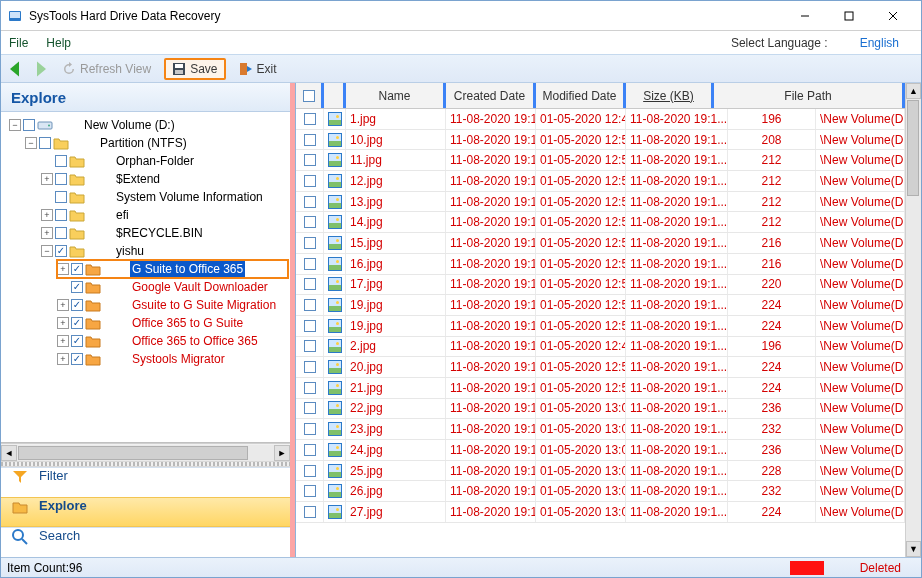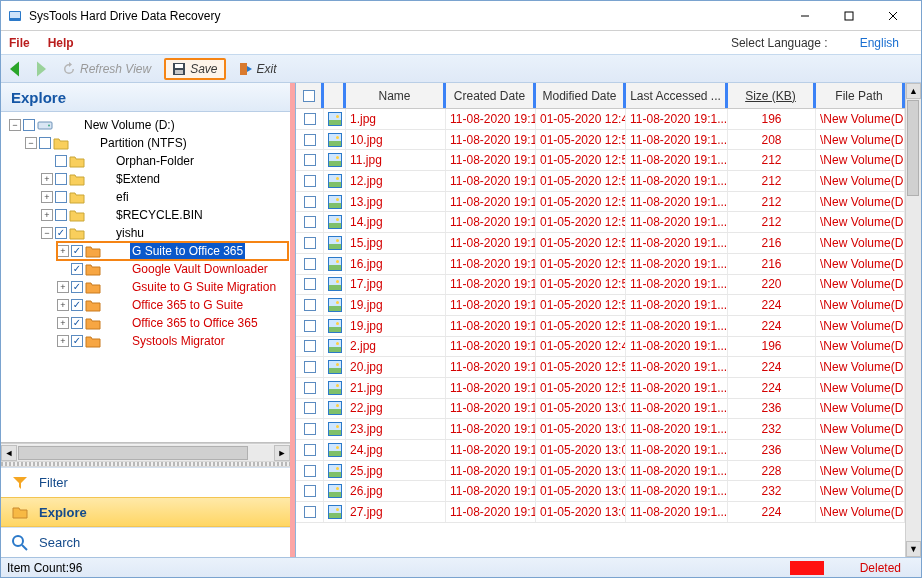--- a/index.html
+++ b/index.html
@@ -8,26 +8,26 @@
   
   .titlebar { height:30px; background:#fff; display:flex; align-items:center; padding:0 6px; border-bottom:1px solid #d0d0d0;}
   .titlebar .icon { width:16px;height:16px;margin-right:6px;display:flex;align-items:center;justify-content:center;}
   .titlebar .title { font-size:12px; color:#000; flex:0 0 auto;}
   .titlebar .spacer{flex:1;}
   .winbtn { width:44px;height:28px;display:flex;align-items:center;justify-content:center;}
   .winbtn svg{width:10px;height:10px;}
 
   
   .menubar { height:24px; background:#fff; display:flex; align-items:center; padding:0 8px; gap:18px; border-bottom:1px solid #c5d9ee;}
-  .menubar .item{font-size:12px;color:#b91c1c;font-weight:bold;}
+  .menubar .item{font-size:12px;color:#14532d;}
   .menubar .langlabel{margin-left:auto;color:#333;}
   .menubar .langval{color:#1a6fd1;padding:0 14px;}
 
   
-  .toolbar { height:28px; background:linear-gradient(#eaf2fb,#dfe9f7); border-bottom:1px solid #b9cee6; display:flex; align-items:center; padding:0 6px; gap:6px;font-style:italic;}
+  .toolbar { height:28px; background:linear-gradient(#eaf2fb,#dfe9f7); border-bottom:1px solid #b9cee6; display:flex; align-items:center; padding:0 6px; gap:6px;}
   .tbtn{display:flex;align-items:center;gap:4px;height:22px;padding:0 6px;border:1px solid transparent;border-radius:2px;font-size:12px;color:#3a3a3a;}
   .tbtn.disabled{color:#9a9a9a;}
   .tbtn svg{width:14px;height:14px;}
   .tbtn.save{border:2px solid #f58414;background:#fdf4ea;padding:1px 6px;}
   .navbtn{width:18px;height:18px;display:flex;align-items:center;justify-content:center;}
 
   
   .main{flex:1;display:flex;min-height:0;}
 
   
@@ -49,21 +49,21 @@
   .lbl.sel{background:#0a58ca;color:#fff;}
   .node.hl{outline:2px solid #f58414;outline-offset:-1px;padding-right:3px;}
 
   .hscroll{height:18px;background:#f0f0f0;border-top:1px solid #d0d0d0;display:flex;align-items:center;}
   .hscroll .arrow{width:16px;height:16px;background:#e2e2e2;border:1px solid #c0c0c0;display:flex;align-items:center;justify-content:center;font-size:9px;}
   .hscroll .track{flex:1;height:16px;position:relative;background:#eaeaea;}
   .hscroll .thumb{position:absolute;left:0;top:0;height:14px;width:230px;background:#d0d0d0;border:1px solid #b0b0b0;margin:1px;}
 
   .gripper{height:6px;background:repeating-linear-gradient(90deg,#b8b8b8 0 2px,#f0f0f0 2px 4px);border-top:1px solid #d8d8d8;border-bottom:1px solid #d8d8d8;}
 
-  .navrow{height:30px;display:flex;align-items:center;padding:14px 10px;gap:10px;border-top:1px solid #d4e1f0;font-size:13px;color:#154b8b;}
+  .navrow{height:30px;display:flex;align-items:flex-start;padding:0 10px;gap:10px;border-top:1px solid #d4e1f0;font-size:13px;color:#154b8b;}
   .navrow.active{background:linear-gradient(#ffe9a8,#ffd664);border-top:1px solid #f3c552;border-bottom:1px solid #f3c552;font-weight:bold;}
   .navrow svg{width:18px;height:18px;}
 
   
   .right{flex:1;display:flex;min-width:0;}
   .grid{flex:1;display:flex;flex-direction:column;min-width:0;border-left:1px solid #8fb2d9;}
   .ghead{height:26px;display:flex;background:#f3f3f3;border-bottom:1px solid #c9c9c9;}
   .gh{border-right:3px solid #3b82f6;display:flex;align-items:center;justify-content:center;font-size:12px;color:#333;}
   .gh.chk{width:28px;justify-content:center;}
   .gh.ico{width:22px;}
@@ -224,20 +224,32 @@
                 <li>
                     <div class="node">
                       <span class="expander">+</span>
                       <span class="cb"></span>
                       <span class="fld">
                         <svg viewBox="0 0 16 14">
                           <path d="M1 3h5l1 2h8v8H1z" class="folder-yellow"></path>
                         </svg>
                       </span>
                       <span class="lbl">$Extend</span>
+                    </div>
+                  </li>
+                <li>
+                    <div class="node">
+                      <span class="expander blank"></span>
+                      <span class="cb"></span>
+                      <span class="fld">
+                        <svg viewBox="0 0 16 14">
+                          <path d="M1 3h5l1 2h8v8H1z" class="folder-yellow"></path>
+                        </svg>
+                      </span>
+                      <span class="lbl">System Volume Information</span>
                     </div>
                   </li>
                 <li>
                     <div class="node">
                       <span class="expander">+</span>
                       <span class="cb"></span>
                       <span class="fld">
                         <svg viewBox="0 0 16 14">
                           <path d="M1 3h5l1 2h8v8H1z" class="folder-yellow"></path>
                         </svg>
@@ -383,21 +395,20 @@
   <div class="right">
     <div class="grid">
       <div class="ghead">
         <div class="gh chk">
             <span class="cb"></span>
           </div>
         <div class="gh ico"></div>
         <div class="gh name">Name</div>
         <div class="gh c">Created Date</div>
         <div class="gh m">Modified Date</div>
-        <div class="gh a">Last Accessed ...</div>
         <div class="gh s">Size (KB)</div>
         <div class="gh p">File Path</div>
       </div>
       <div class="gbody" id="gbody">
           <div class="grow">
             <div class="gc chk">
               <span class="cb"></span>
             </div>
             <div class="gc ico">
               <span class="imgico"></span>

